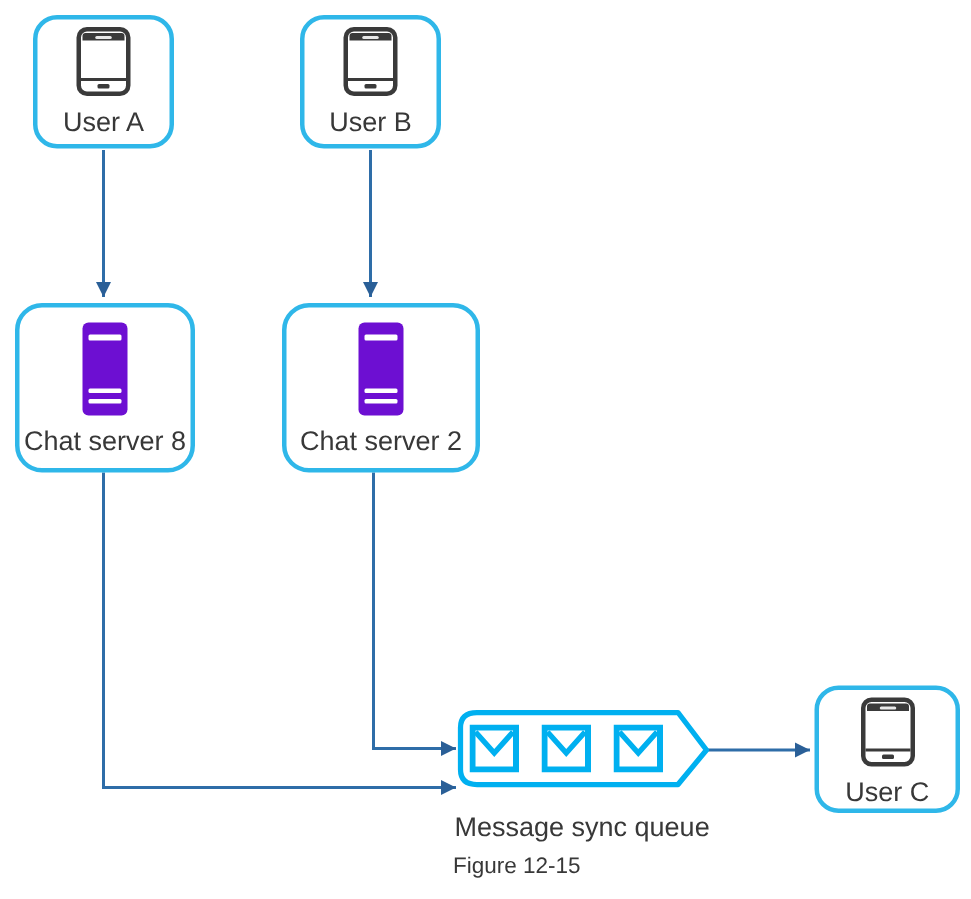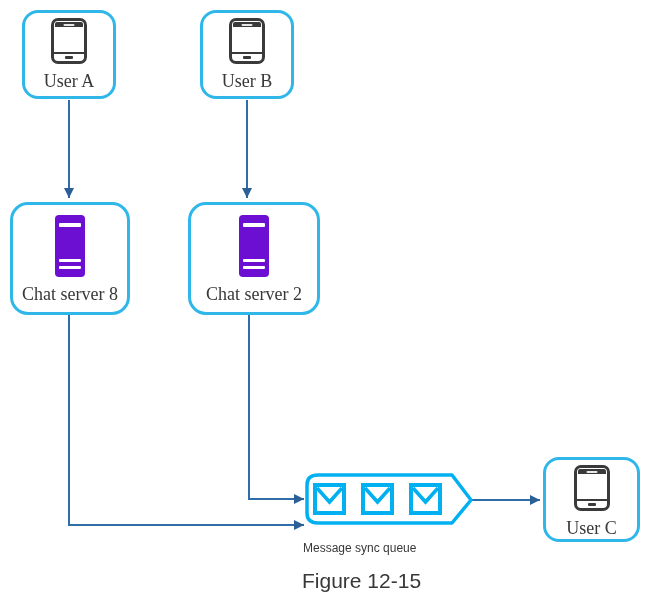--- a/index.html
+++ b/index.html
@@ -33,21 +33,20 @@
   #node-user-b { left: 200px; top: 10px;  width: 94px;  height: 89px;  padding-top: 5px; }
   #node-user-c { left: 543px; top: 457px; width: 97px;  height: 85px;  padding-top: 5px; }
   #node-chat-server-1 { left: 10px;  top: 202px; width: 120px; height: 113px; padding-top: 10px; border-radius: 18px; }
   #node-chat-server-2 { left: 188px; top: 202px; width: 132px; height: 113px; padding-top: 10px; border-radius: 18px; }
   .node-label {
     font-size: 18px;
     color: #383838;
     white-space: nowrap;
     margin-top: 8px;
     line-height: 1.1;
-    font-family: Liberation Serif, serif;
   }
   
   .phone {
     position: relative;
     width: 36px; height: 46px;
     box-sizing: border-box;
     border: 3px solid #3a3a3a;
     border-radius: 7px;
     background: #ffffff;
     flex: 0 0 auto;
@@ -94,28 +93,28 @@
     top: 483px;
     width: 33px; height: 32px;
   }
   #envelope-1 { left: 313px; }
   #envelope-2 { left: 361px; }
   #envelope-3 { left: 409px; }
   
   #queue-label {
     position: absolute;
     left: 303px; top: 541px;
-    font-size: 12px;
+    font-size: 18px;
     color: #383838;
     white-space: nowrap;
   }
   #figure-caption {
     position: absolute;
     left: 302px; top: 569px;
-    font-size: 21px;
+    font-size: 15px;
     color: #383838;
     white-space: nowrap;
   }
 </style>
 </head>
 <body>
 
 <div id="canvas">
 
   <svg id="connectors" viewBox="0 0 647 599" xmlns="http://www.w3.org/2000/svg">

